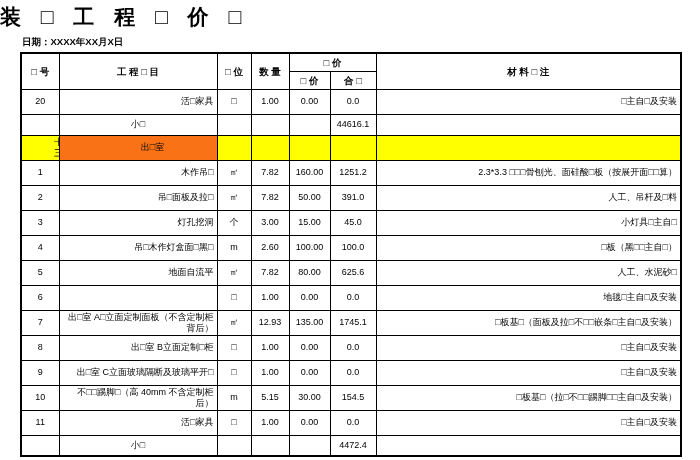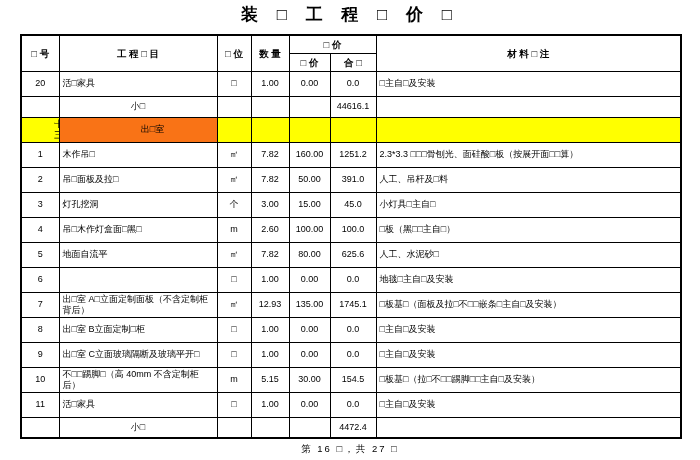--- a/index.html
+++ b/index.html
@@ -3,21 +3,21 @@
 <meta charset="utf-8">
 <style>
   html,body{margin:0;padding:0;background:#fff;}
   body{
     width:700px;height:460px;overflow:hidden;color:#000;
     font-family:"Liberation Sans","DejaVu Sans",sans-serif;
     -webkit-font-smoothing:antialiased;
   }
   .page{position:relative;width:700px;height:460px;}
   .doc-title{
-    text-align:center;font-weight:bold;font-size:17px;
+    text-align:left;font-weight:bold;font-size:21px;
     letter-spacing:7px;padding-top:3px;white-space:nowrap;
   }
   .meta-row{
     display:flex;justify-content:space-between;align-items:flex-end;
     font-weight:bold;font-size:9.5px;
     padding:5px 58px 3px 22px;
   }
   table.sheet{
     border-collapse:collapse;table-layout:fixed;
     margin-left:20px;width:660px;
@@ -26,34 +26,35 @@
   .sheet th,.sheet td{
     border:1px solid #000;
     font-size:9px;line-height:11px;
     padding:1px 3px;overflow:hidden;vertical-align:middle;
   }
   .sheet th{font-weight:bold;font-size:9.5px;padding:1px 1px;}
   .hrow{height:18px;}
   .r-item{height:25px;}
   .r-sub{height:21px;}
   .c{text-align:center;}
-  .l{text-align:left;}
+  .l{text-align:right;}
   tr.section td{font-weight:normal;padding-left:32px;}
   .footer{
     text-align:center;font-size:9.5px;margin-top:4px;letter-spacing:2px;
   }
 </style>
 </head>
 <body>
 
 <div class="page">
 
   <div class="doc-title">装 □ 工 程 □ 价 □</div>
 
   <div class="meta-row">
+    <div>日期：XXXX年XX月X日</div>
   </div>
 
   <table class="sheet">
     <colgroup>
       <col style="width:38px">
         <col style="width:158px">
         <col style="width:34px">
       <col style="width:38px">
         <col style="width:41px">
         <col style="width:46px">

